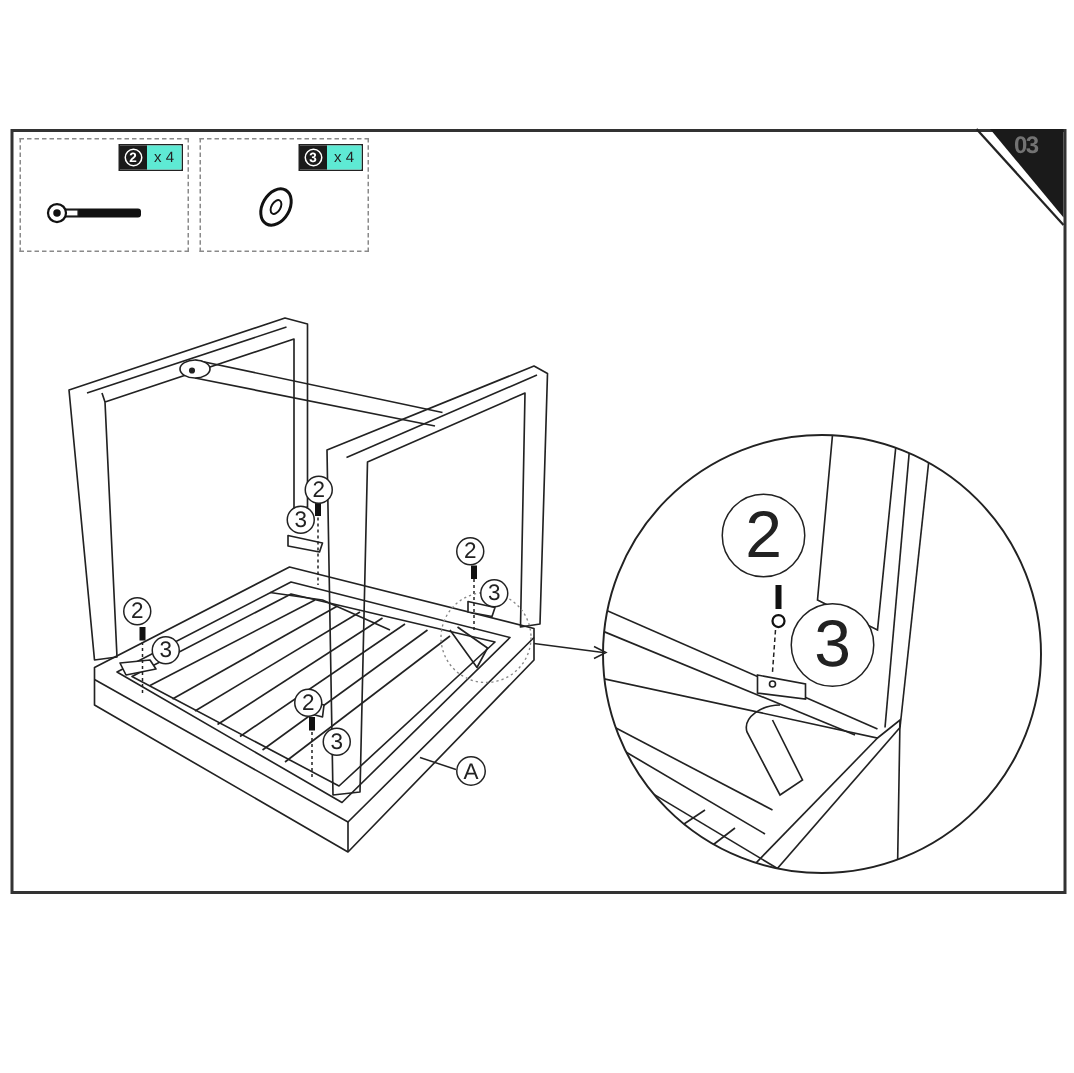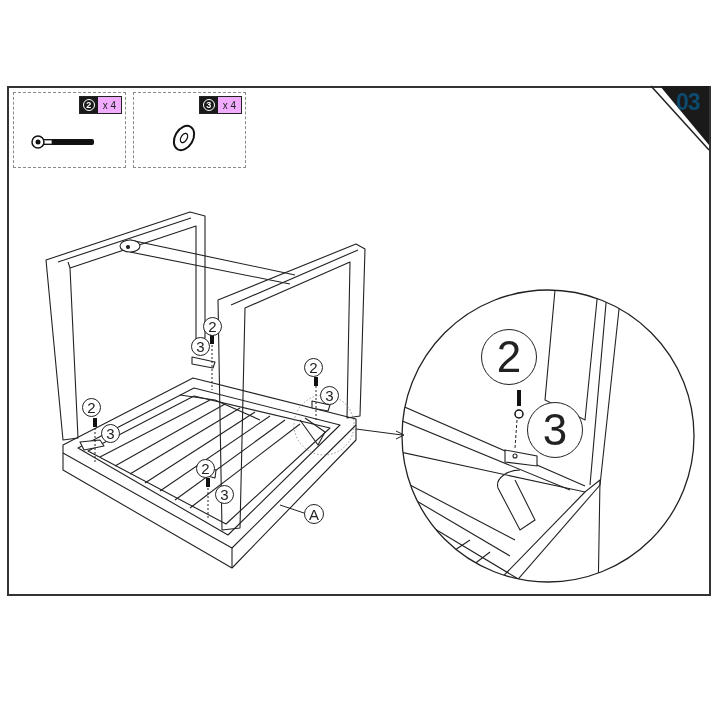--- a/index.html
+++ b/index.html
@@ -2,23 +2,23 @@
 <html><head>
 <meta charset="utf-8">
 <style>
   html, body { margin: 0; padding: 0; background: #ffffff; }
   body { width: 716px; height: 715px; position: relative; overflow: hidden; font-family: "Liberation Sans", sans-serif; }
   .frame { position: absolute; left: 7px; top: 86px; width: 700px; height: 506px; border: 2px solid #333; box-sizing: content-box; }
   .parts-box { position: absolute; top: 92px; height: 76px; border: 1px dashed #8a8a8a; box-sizing: border-box; }
   .qty-badge { position: absolute; top: 3px; right: 3px; display: flex; height: 16px; border: 1px solid #222; font-size: 10px; }
   .qty-num { background: #1a1a1a; color: #fff; width: 18px; display: flex; align-items: center; justify-content: center; }
   .qty-num span { width: 12px; height: 12px; border: 1.5px solid #fff; border-radius: 50%; display: flex; align-items: center; justify-content: center; font-size: 9px; font-weight: bold; box-sizing: border-box; }
-  .qty-x { background: #f0abfc; color: #222; padding: 0 5px; display: flex; align-items: center; }
+  .qty-x { background: #5eead4; color: #222; padding: 0 5px; display: flex; align-items: center; }
   .step-corner { position: absolute; left: 0; top: 0; width: 716px; height: 715px; pointer-events: none; }
-  .step-num { position: absolute; left: 676px; top: 89px; color: #0c4a6e; font-size: 23px; font-weight: bold; letter-spacing: -1px; }
+  .step-num { position: absolute; left: 676px; top: 89px; color: #737373; font-size: 16px; font-weight: bold; letter-spacing: -1px; }
   svg.drawing { position: absolute; left: 0; top: 0; }
   .callout { position: absolute; border: 1.3px solid #222; border-radius: 50%; background: #fff; display: flex; align-items: center; justify-content: center; color: #222; box-sizing: border-box; }
 </style>
 </head>
 <body>
 
 <div class="frame"></div>
 
 <div class="parts-box" style="left:13px; width:113px;">
   <div class="qty-badge">

